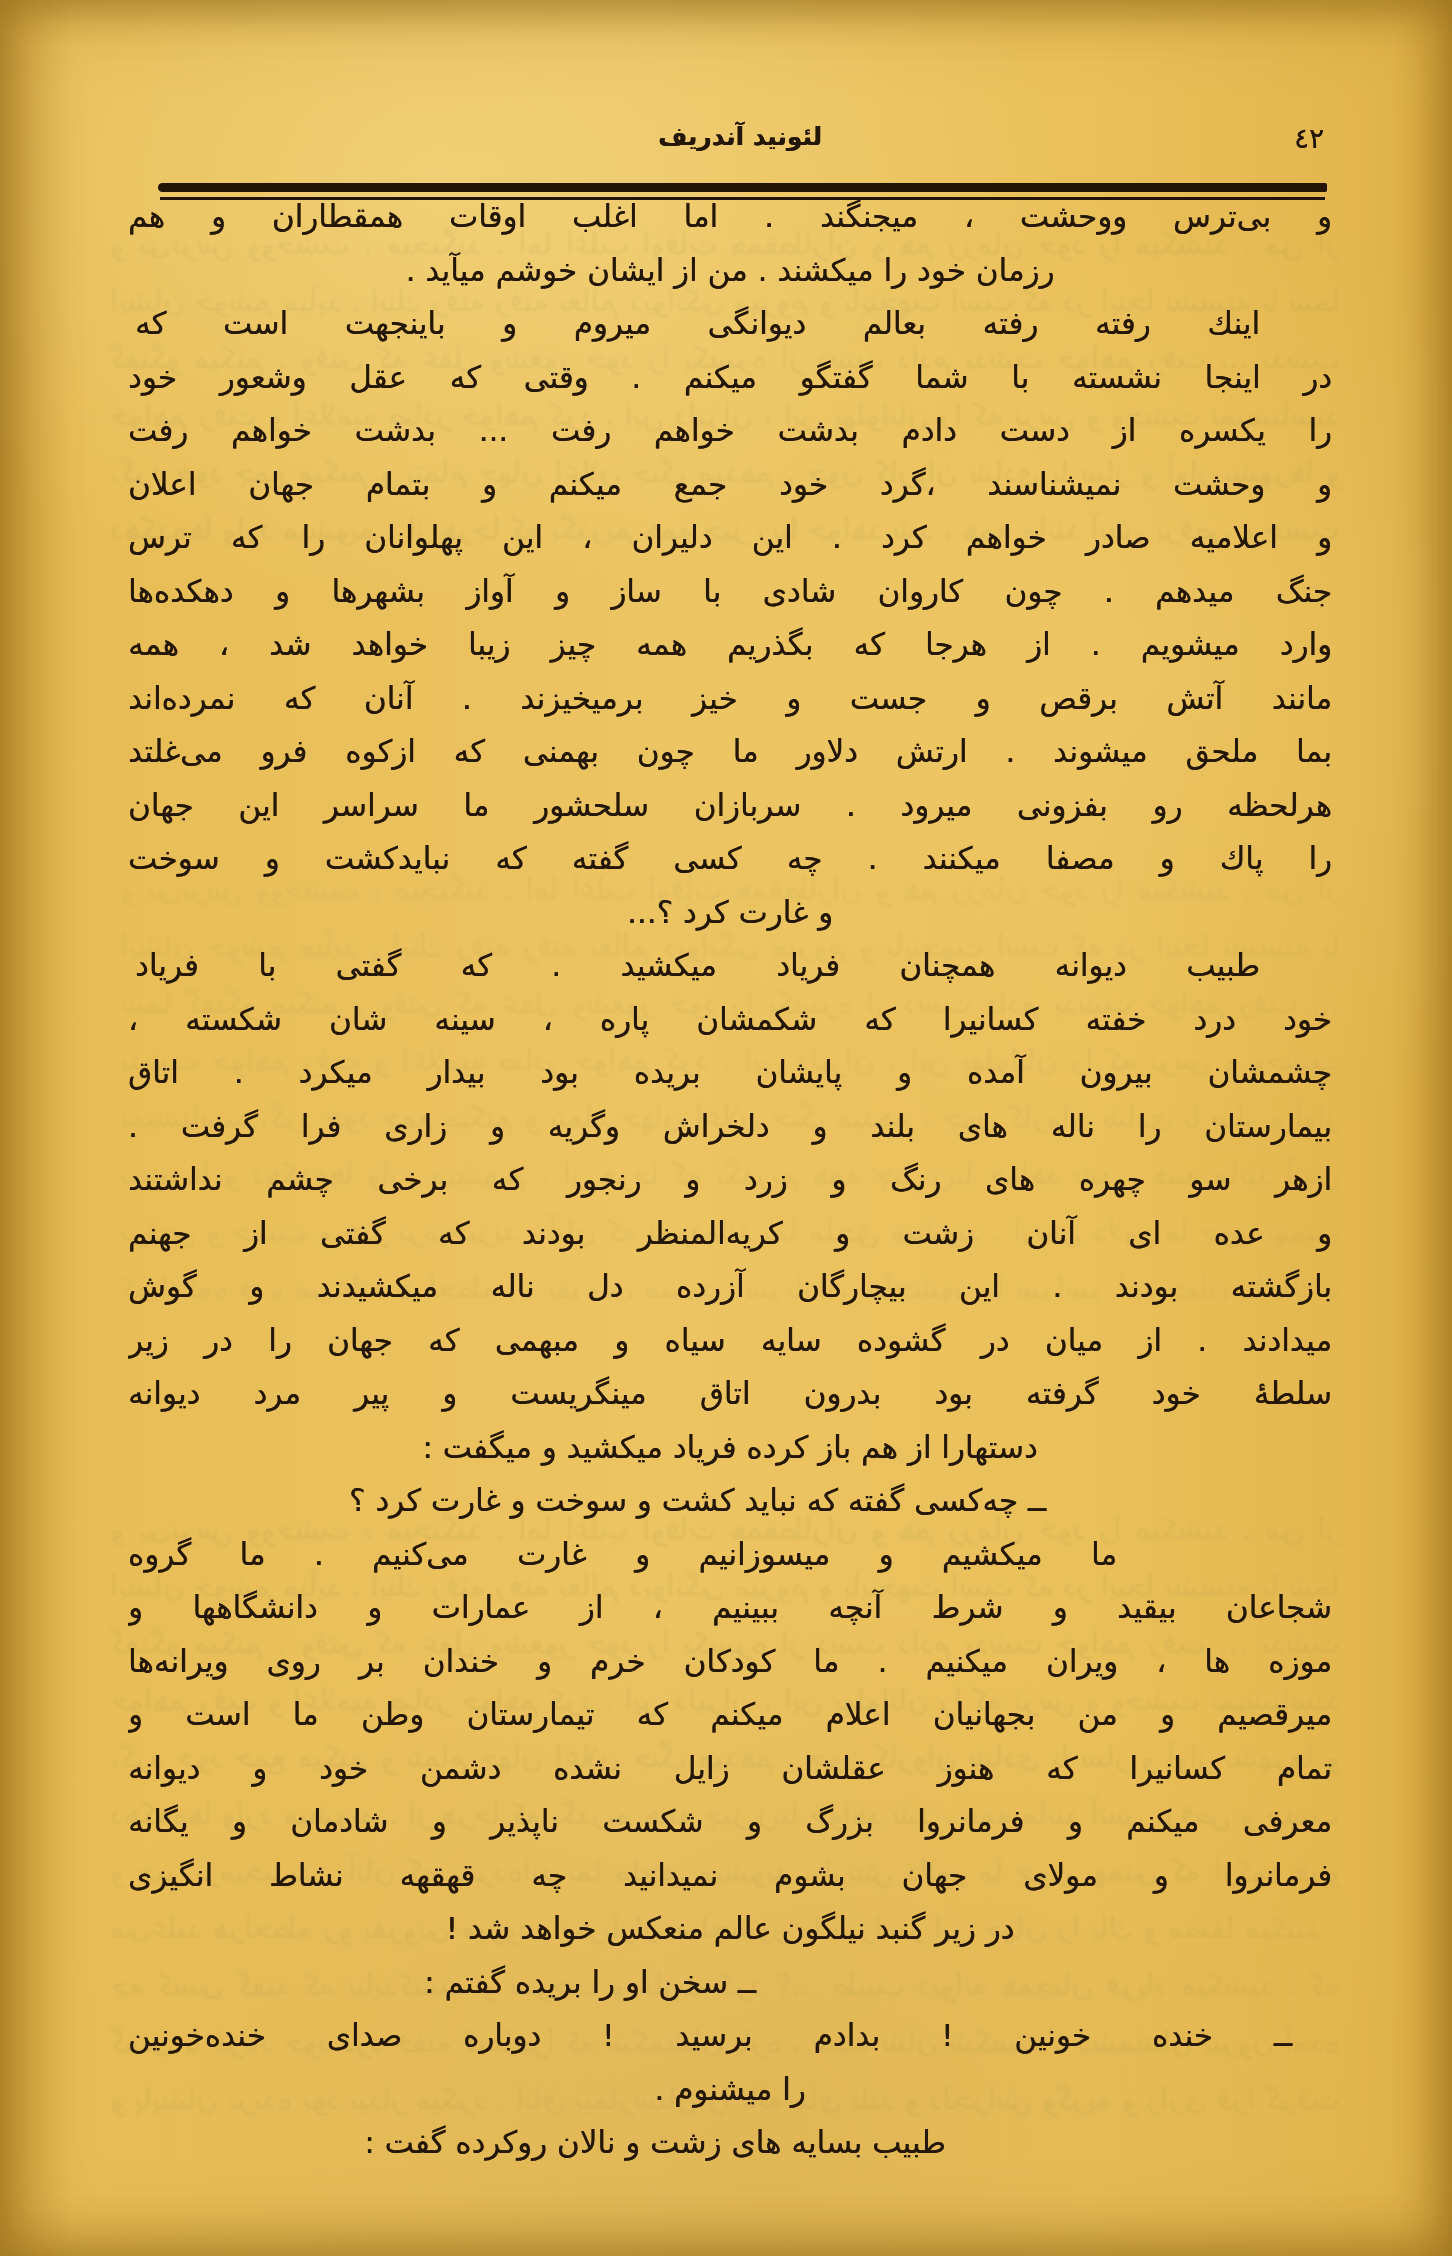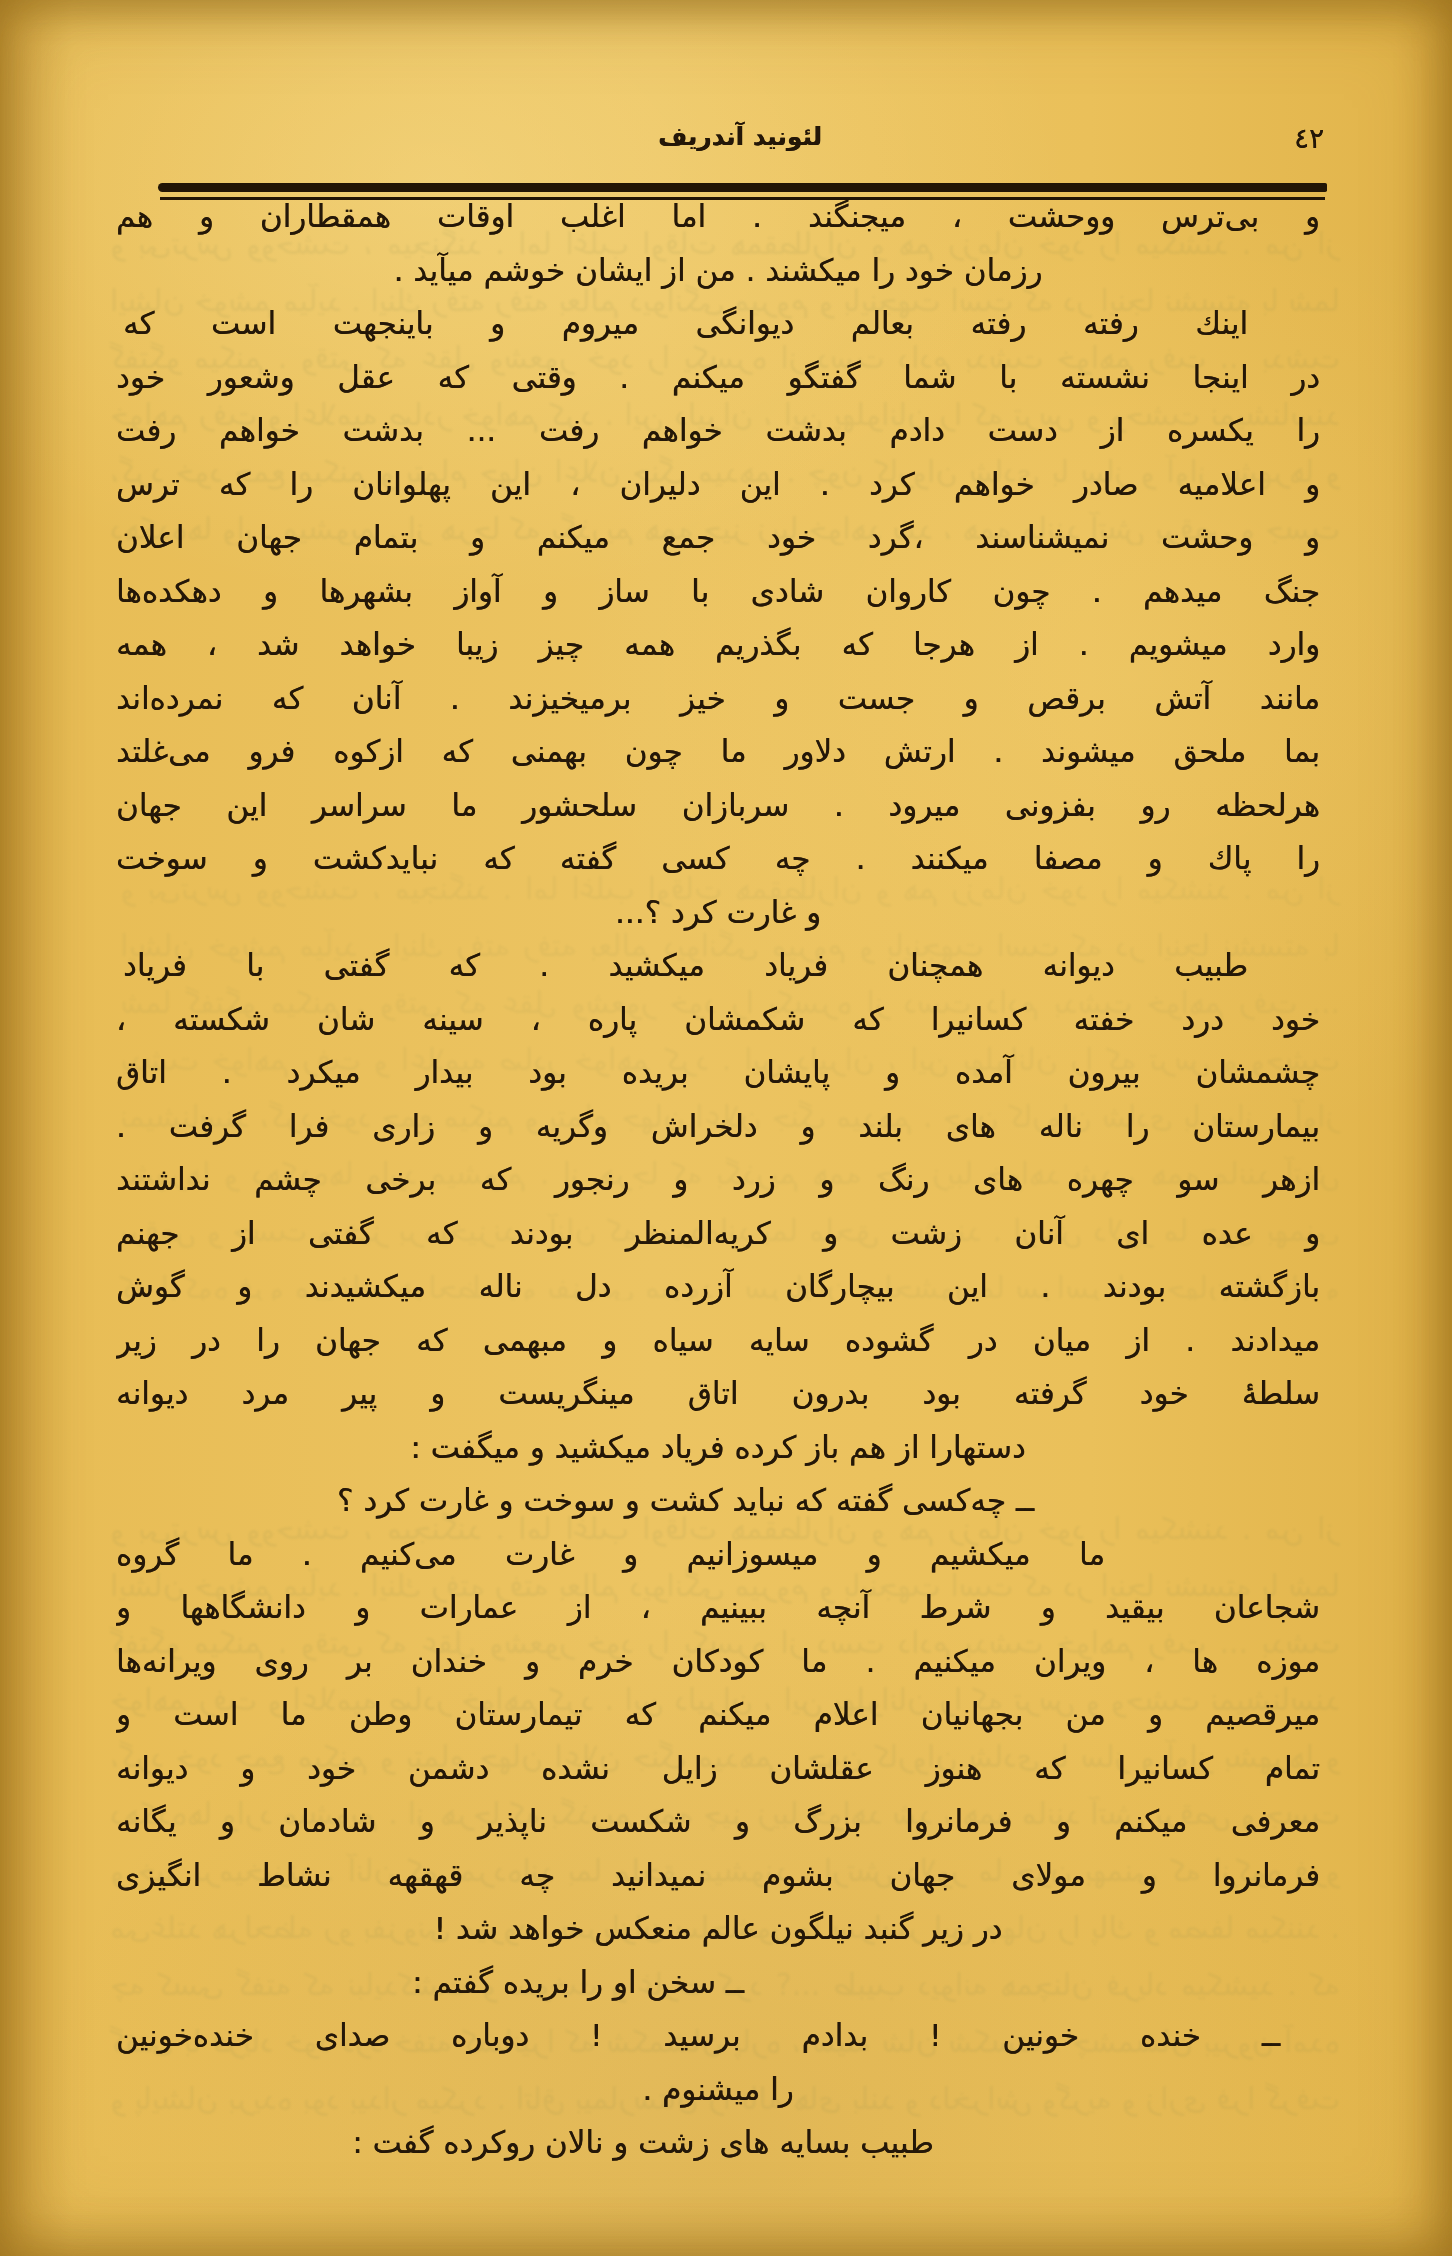--- a/index.html
+++ b/index.html
@@ -59,21 +59,21 @@
   .rule-thick{
     position:absolute;top:183px;left:158px;width:1169px;height:9px;
     background:#221505;border-radius:5px 2px 2px 5px;
   }
   .rule-thin{
     position:absolute;top:197px;left:160px;width:1165px;height:3px;
     background:#221505;
   }
   .text-column{
     position:absolute;
-    top:190px;left:116px;width:1204px;
+    top:190px;left:128px;width:1204px;
     direction:rtl;
     font-size:31px;
     line-height:53.5px;
     text-shadow:.35px .35px .45px rgba(30,18,4,.85);
   }
   .line{white-space:nowrap;}
   .line.just{
     white-space:normal;
     text-align:justify;
     text-align-last:justify;
@@ -105,22 +105,22 @@
 
   <div class="rule-thick"></div>
   <div class="rule-thin"></div>
 
   <div class="text-column" dir="rtl" lang="fa">
       <div class="line just i0">و بی‌ترس ووحشت ، میجنگند . اما اغلب اوقات همقطاران و هم</div>
       <div class="line endline i0">رزمان خود را میکشند . من از ایشان خوشم میآید .</div>
       <div class="line just i2">اینك رفته رفته بعالم دیوانگی میروم و باینجهت است که</div>
       <div class="line just i0">در اینجا نشسته با شما گفتگو میکنم . وقتی که عقل وشعور خود</div>
       <div class="line just i0">را یکسره از دست دادم بدشت خواهم رفت ... بدشت خواهم رفت</div>
+      <div class="line just i0">و وحشت نمیشناسند ،گرد خود جمع میکنم و بتمام جهان اعلان</div>
       <div class="line just i0">و اعلامیه صادر خواهم کرد . این دلیران ، این پهلوانان را که ترس</div>
-      <div class="line just i0">و وحشت نمیشناسند ،گرد خود جمع میکنم و بتمام جهان اعلان</div>
       <div class="line just i0">جنگ میدهم . چون کاروان شادی با ساز و آواز بشهرها و دهکده‌ها</div>
       <div class="line just i0">وارد میشویم . از هرجا که بگذریم همه چیز زیبا خواهد شد ، همه</div>
       <div class="line just i0">مانند آتش برقص و جست و خیز برمیخیزند . آنان که نمرده‌اند</div>
       <div class="line just i0">بما ملحق میشوند . ارتش دلاور ما چون بهمنی که ازکوه فرو می‌غلتد</div>
       <div class="line just i0">هرلحظه رو بفزونی میرود . سربازان سلحشور ما سراسر این جهان</div>
       <div class="line just i0">را پاك و مصفا میکنند . چه کسی گفته که نبایدکشت و سوخت</div>
       <div class="line endline i0">و غارت کرد ؟...</div>
       <div class="line just i2">طبیب دیوانه همچنان فریاد میکشید . که گفتی با فریاد</div>
       <div class="line just i0">خود درد خفته کسانیرا که شکمشان پاره ، سینه شان شکسته ،</div>
       <div class="line just i0">چشمشان بیرون آمده و پایشان بریده بود بیدار میکرد . اتاق</div>

